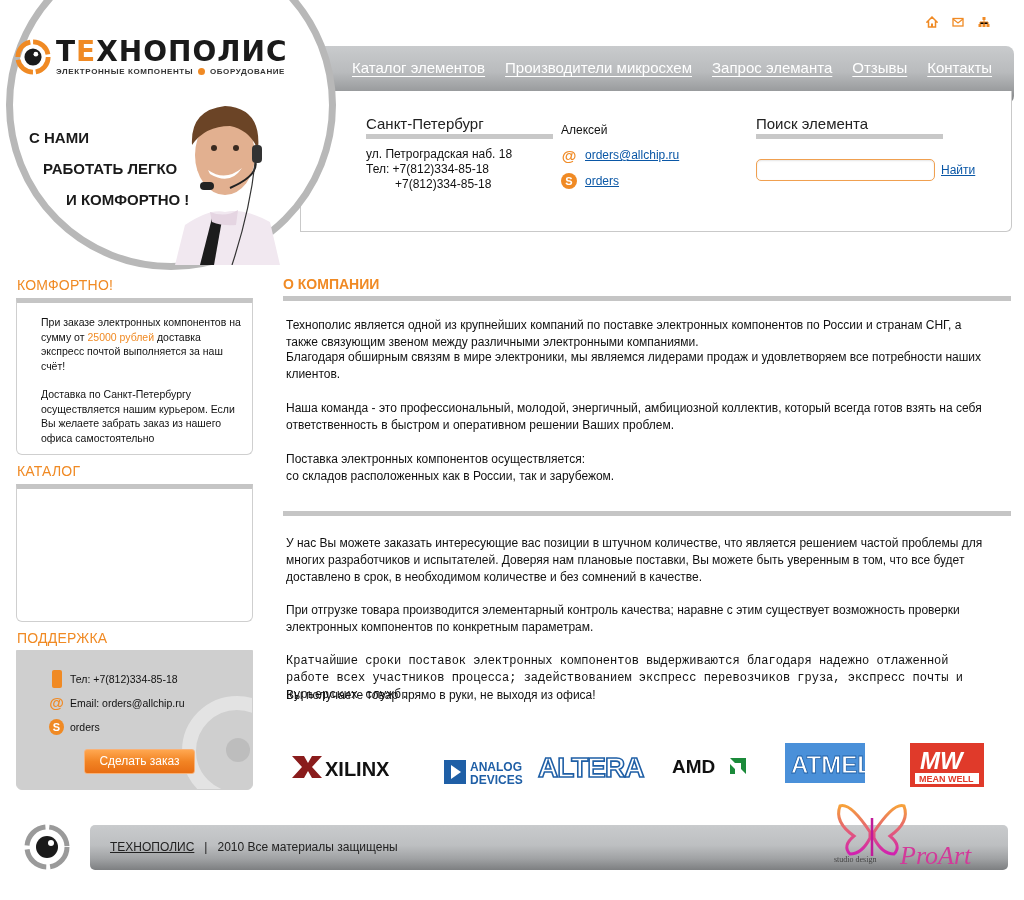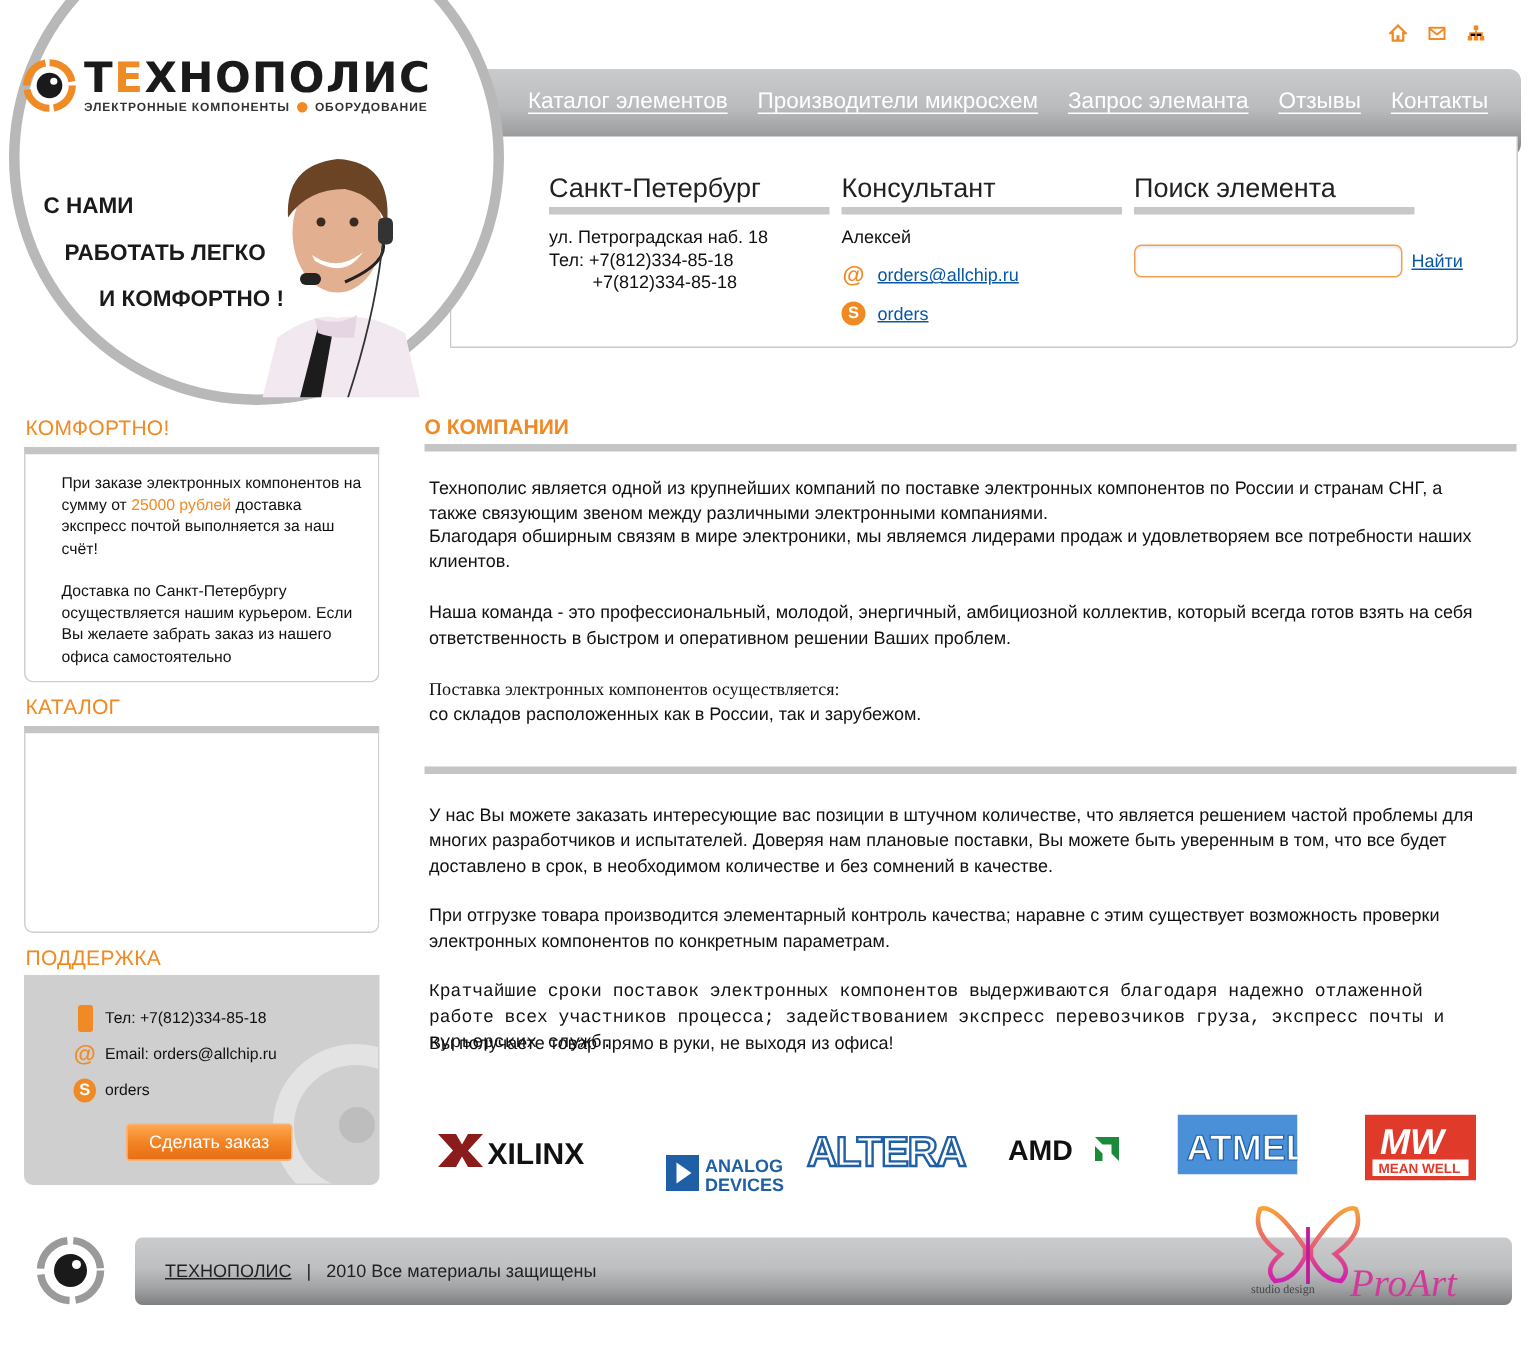--- a/index.html
+++ b/index.html
@@ -22,21 +22,21 @@
   .navbar .links { position: absolute; left: 52px; top: 13px; display: flex; gap: 20px; }
   .navbar a { color: #ffffff; font-size: 15px; text-decoration: underline; text-underline-offset: 3px; white-space: nowrap; }
 
   
   .infobox {
     position: absolute; left: 300px; top: 91px; width: 712px; height: 141px;
     border: 1px solid #c9c9c9; border-top: none; border-radius: 0 0 6px 0;
     background: #fff;
   }
   .col { position: absolute; top: 24px; }
-  .col h3 { font-weight: normal; font-size: 18px; color: #222; padding-bottom: 2px; width: 187px; border-bottom: 5px solid #c8c8c8; white-space: nowrap; }
+  .col h3 { font-weight: normal; font-size: 15px; color: #222; padding-bottom: 2px; width: 187px; border-bottom: 5px solid #c8c8c8; white-space: nowrap; }
   .col-city { left: 65px; }
   .col-cons { left: 260px; }
   .col-search { left: 455px; }
   .col .body { font-size: 12px; line-height: 15px; margin-top: 8px; color: #111; }
   .phone2 { padding-left: 29px; }
   .cons-row { display: flex; align-items: center; gap: 8px; margin-top: 10px; }
   .cons-row a { font-size: 12px; }
   .at-icon { color: #f08a24; font-size: 15px; font-weight: bold; width: 16px; text-align: center; }
   .skype-icon { width: 16px; height: 16px; border-radius: 50%; background: #f08a24; color: #fff; font-size: 11px; font-weight: bold; display: flex; align-items: center; justify-content: center; }
   .search-row { display: flex; align-items: center; gap: 6px; margin-top: 20px; }
@@ -141,21 +141,20 @@
 <div class="infobox">
   <div class="col col-city">
     <h3>Санкт-Петербург</h3>
     <div class="body">
       <div>ул. Петроградская наб. 18</div>
       <div>Тел: +7(812)334-85-18</div>
       <div class="phone2">+7(812)334-85-18</div>
     </div>
   </div>
   <div class="col col-cons">
-    <h3>Консультант</h3>
     <div class="body">
       <div>Алексей</div>
       <div class="cons-row">
         <span class="at-icon">@</span>
         <a href="#">orders@allchip.ru</a>
       </div>
       <div class="cons-row">
         <span class="skype-icon">S</span>
         <a href="#">orders</a>
       </div>
@@ -234,38 +233,38 @@
   </div>
   <div class="order-btn">Сделать заказ</div>
 </div>
 
 <h2 class="main-h">О КОМПАНИИ</h2>
 <div class="rule" style="top:296px;"></div>
 
 <p class="para" style="top:317px;">Технополис является одной из крупнейших компаний по поставке электронных компонентов по России и странам СНГ, а также связующим звеном между различными электронными компаниями.</p>
 <p class="para" style="top:349px;">Благодаря обширным связям в мире электроники, мы являемся лидерами продаж и удовлетворяем все потребности наших клиентов.</p>
 <p class="para" style="top:400px;">Наша команда - это профессиональный, молодой, энергичный, амбициозной коллектив, который всегда готов взять на себя ответственность в быстром и оперативном решении Ваших проблем.</p>
-<p class="para" style="top:451px;font-family:Liberation Serif, serif;">Поставка электронных компонентов осуществляется:</p>
+<p class="para" style="top:451px;">Поставка электронных компонентов осуществляется:</p>
 <p class="para" style="top:468px;">со складов расположенных как в России, так и зарубежом.</p>
 
 <div class="rule" style="top:511px;"></div>
 
 <p class="para" style="top:535px;">У нас Вы можете заказать интересующие вас позиции в штучном количестве, что является решением частой проблемы для многих разработчиков и испытателей. Доверяя нам плановые поставки, Вы можете быть уверенным в том, что все будет доставлено в срок, в необходимом количестве и без сомнений в качестве.</p>
 <p class="para" style="top:602px;">При отгрузке товара производится элементарный контроль качества; наравне с этим существует возможность проверки электронных компонентов по конкретным параметрам.</p>
 <p class="para" style="top:653px;font-family:Liberation Mono, monospace;">Кратчайшие сроки поставок электронных компонентов выдерживаются благодаря надежно отлаженной работе всех участников процесса; задействованием экспресс перевозчиков груза, экспресс почты и курьерских служб.</p>
 <p class="para" style="top:687px;">Вы получаете товар прямо в руки, не выходя из офиса!</p>
 
 <div class="brands">
   <div class="brand" style="left:2px; top:12px;">
     <svg width="105" height="30" viewBox="0 0 105 30">
         <path d="M2 4 L14 4 L18 11 L22 4 L32 4 L22 15 L32 26 L22 26 L18 19 L14 26 L2 26 L12 15 Z" fill="#8a1c1c"></path>
         <text x="35" y="24" font-family="Liberation Sans, sans-serif" font-size="20" font-weight="bold" fill="#111">XILINX</text>
       </svg>
   </div>
-  <div class="brand" style="left:136px; top:28px;padding-left:20px;">
+  <div class="brand" style="left:136px; top:18px;padding-left:20px;">
     <svg width="84" height="28" viewBox="0 0 84 28">
         <rect x="0" y="2" width="22" height="24" fill="#1f5fa6"></rect>
         <path d="M7 7 L17 14 L7 21 Z" fill="#fff"></path>
         <text x="26" y="13" font-family="Liberation Sans, sans-serif" font-size="12" font-weight="bold" fill="#1f5fa6">ANALOG</text>
         <text x="26" y="26" font-family="Liberation Sans, sans-serif" font-size="12" font-weight="bold" fill="#1f5fa6">DEVICES</text>
       </svg>
   </div>
   <div class="brand" style="left:248px; top:10px;">
     <svg width="112" height="32" viewBox="0 0 112 32">
         <text x="2" y="27" font-family="Liberation Sans, sans-serif" font-size="28" font-weight="bold" fill="#fff" stroke="#1f5fa6" stroke-width="1.6" letter-spacing="-1">ALTERA</text>

